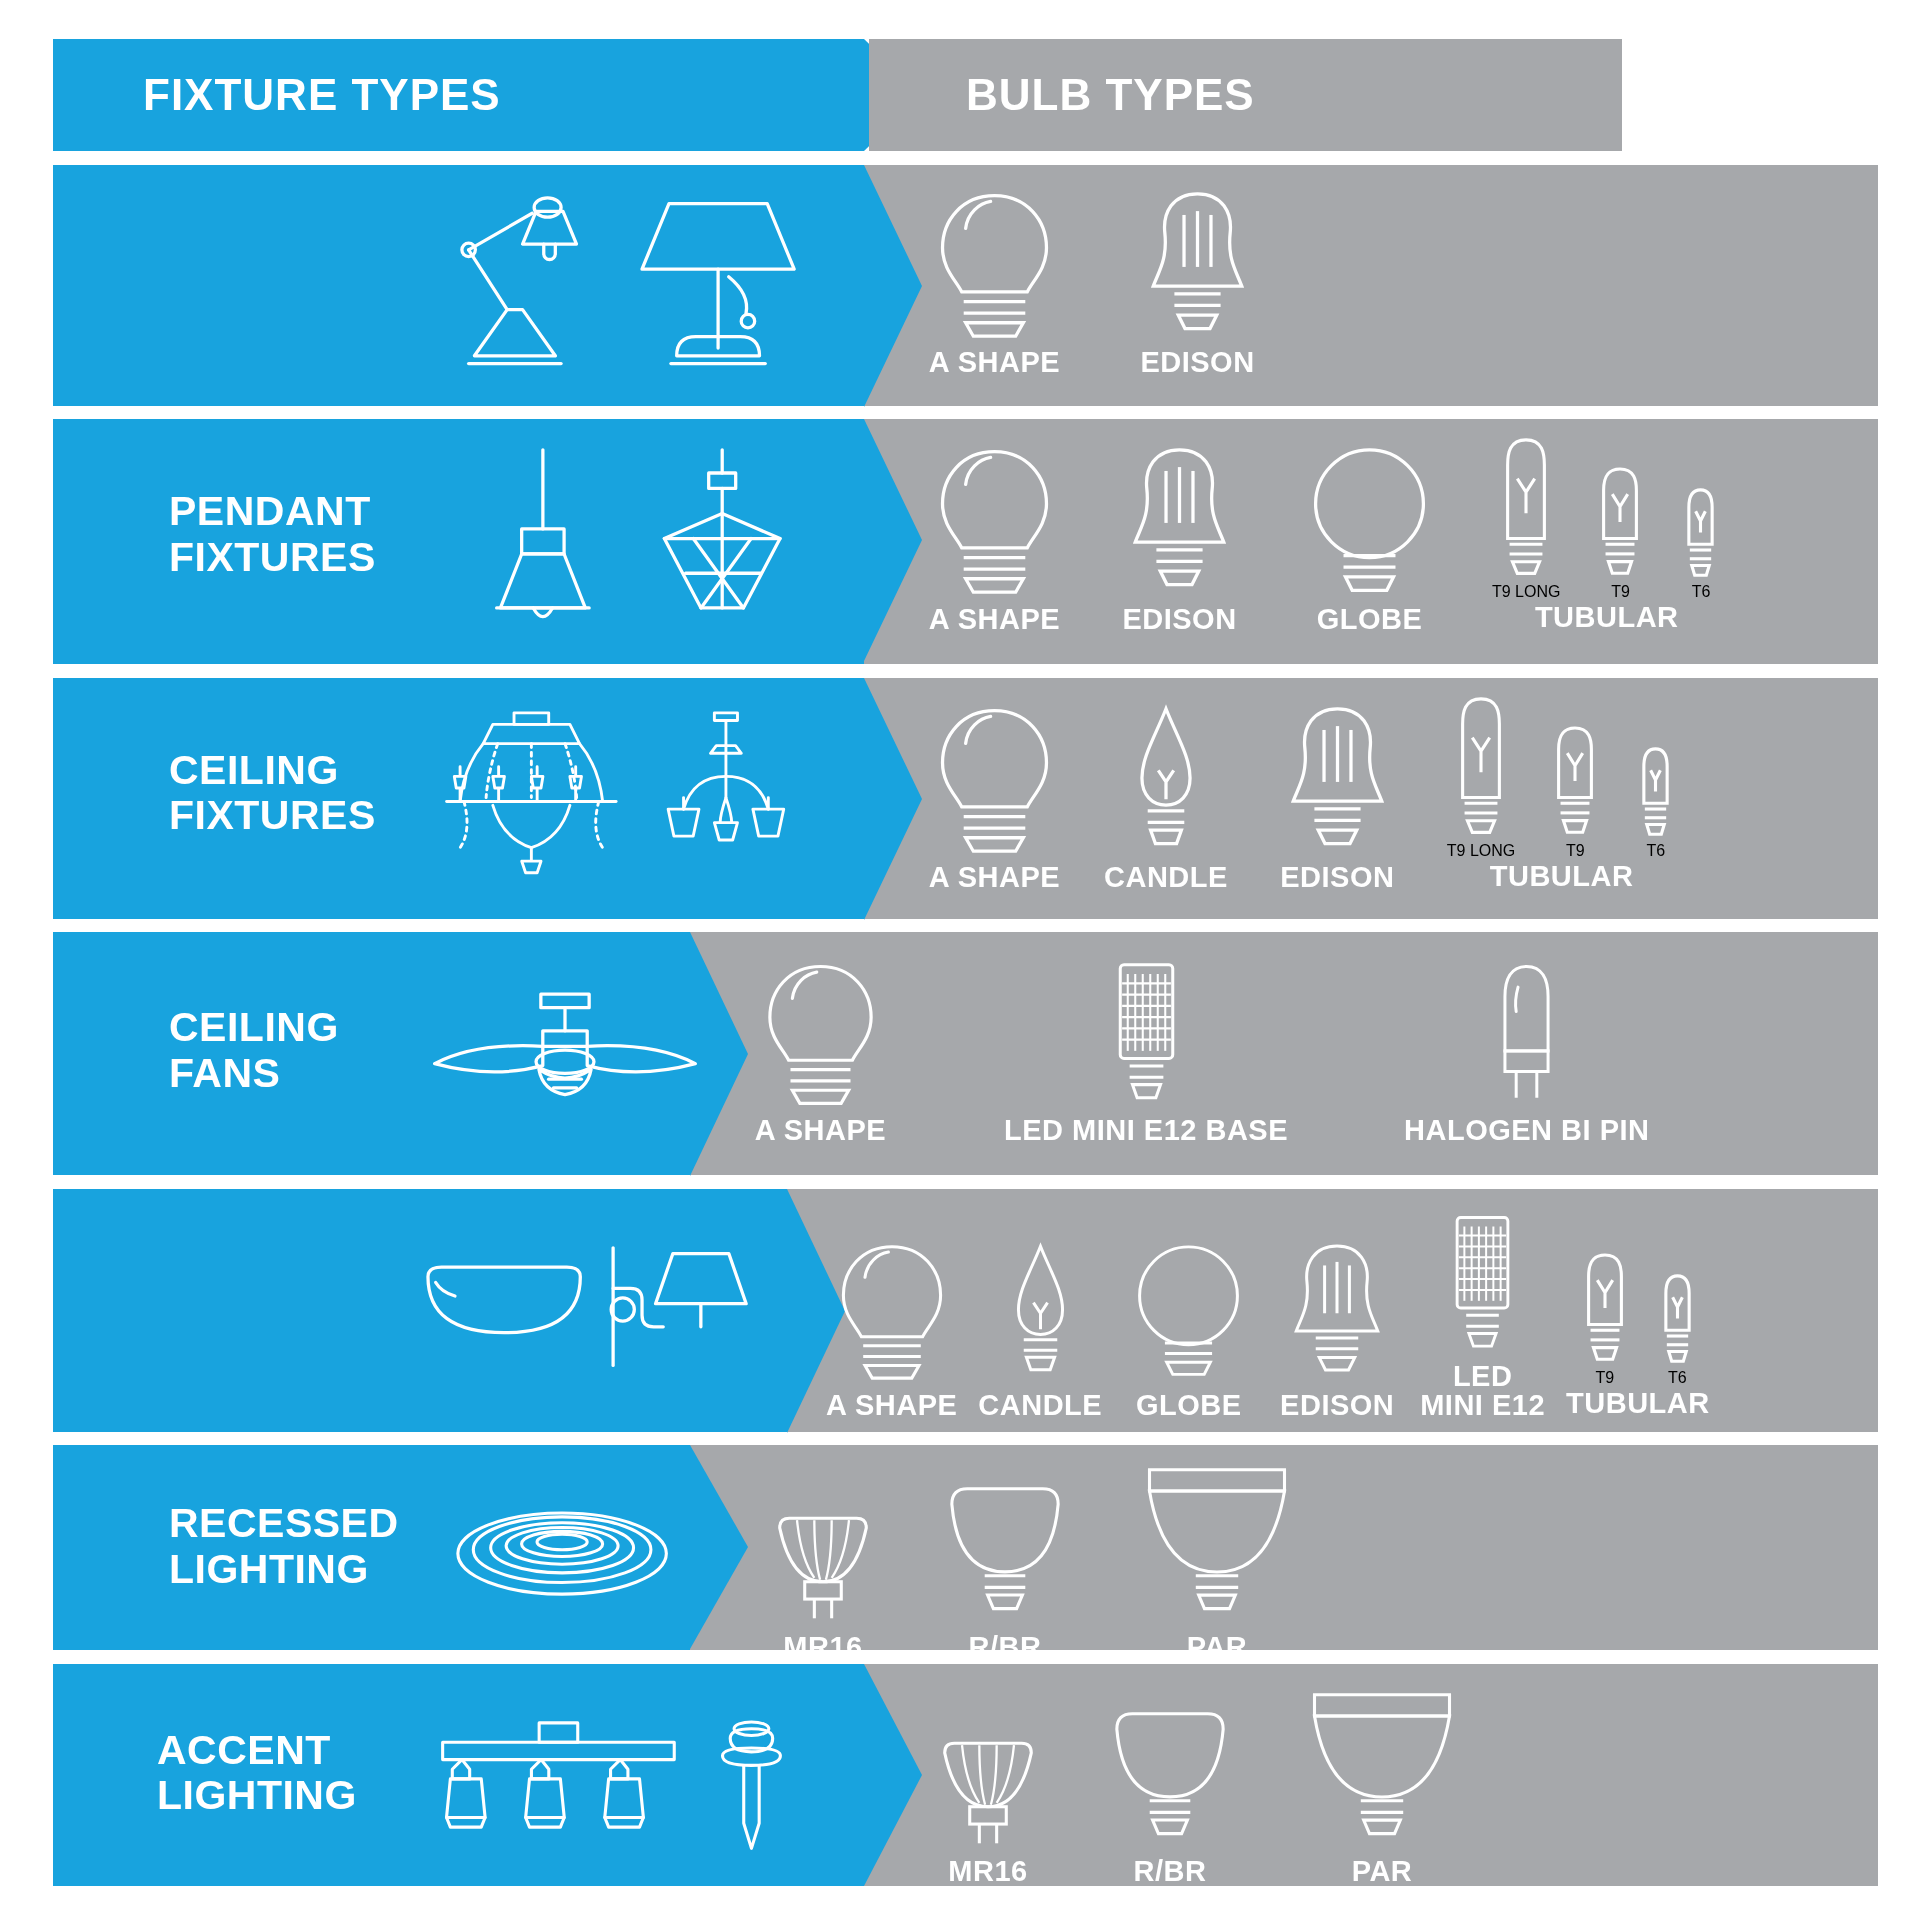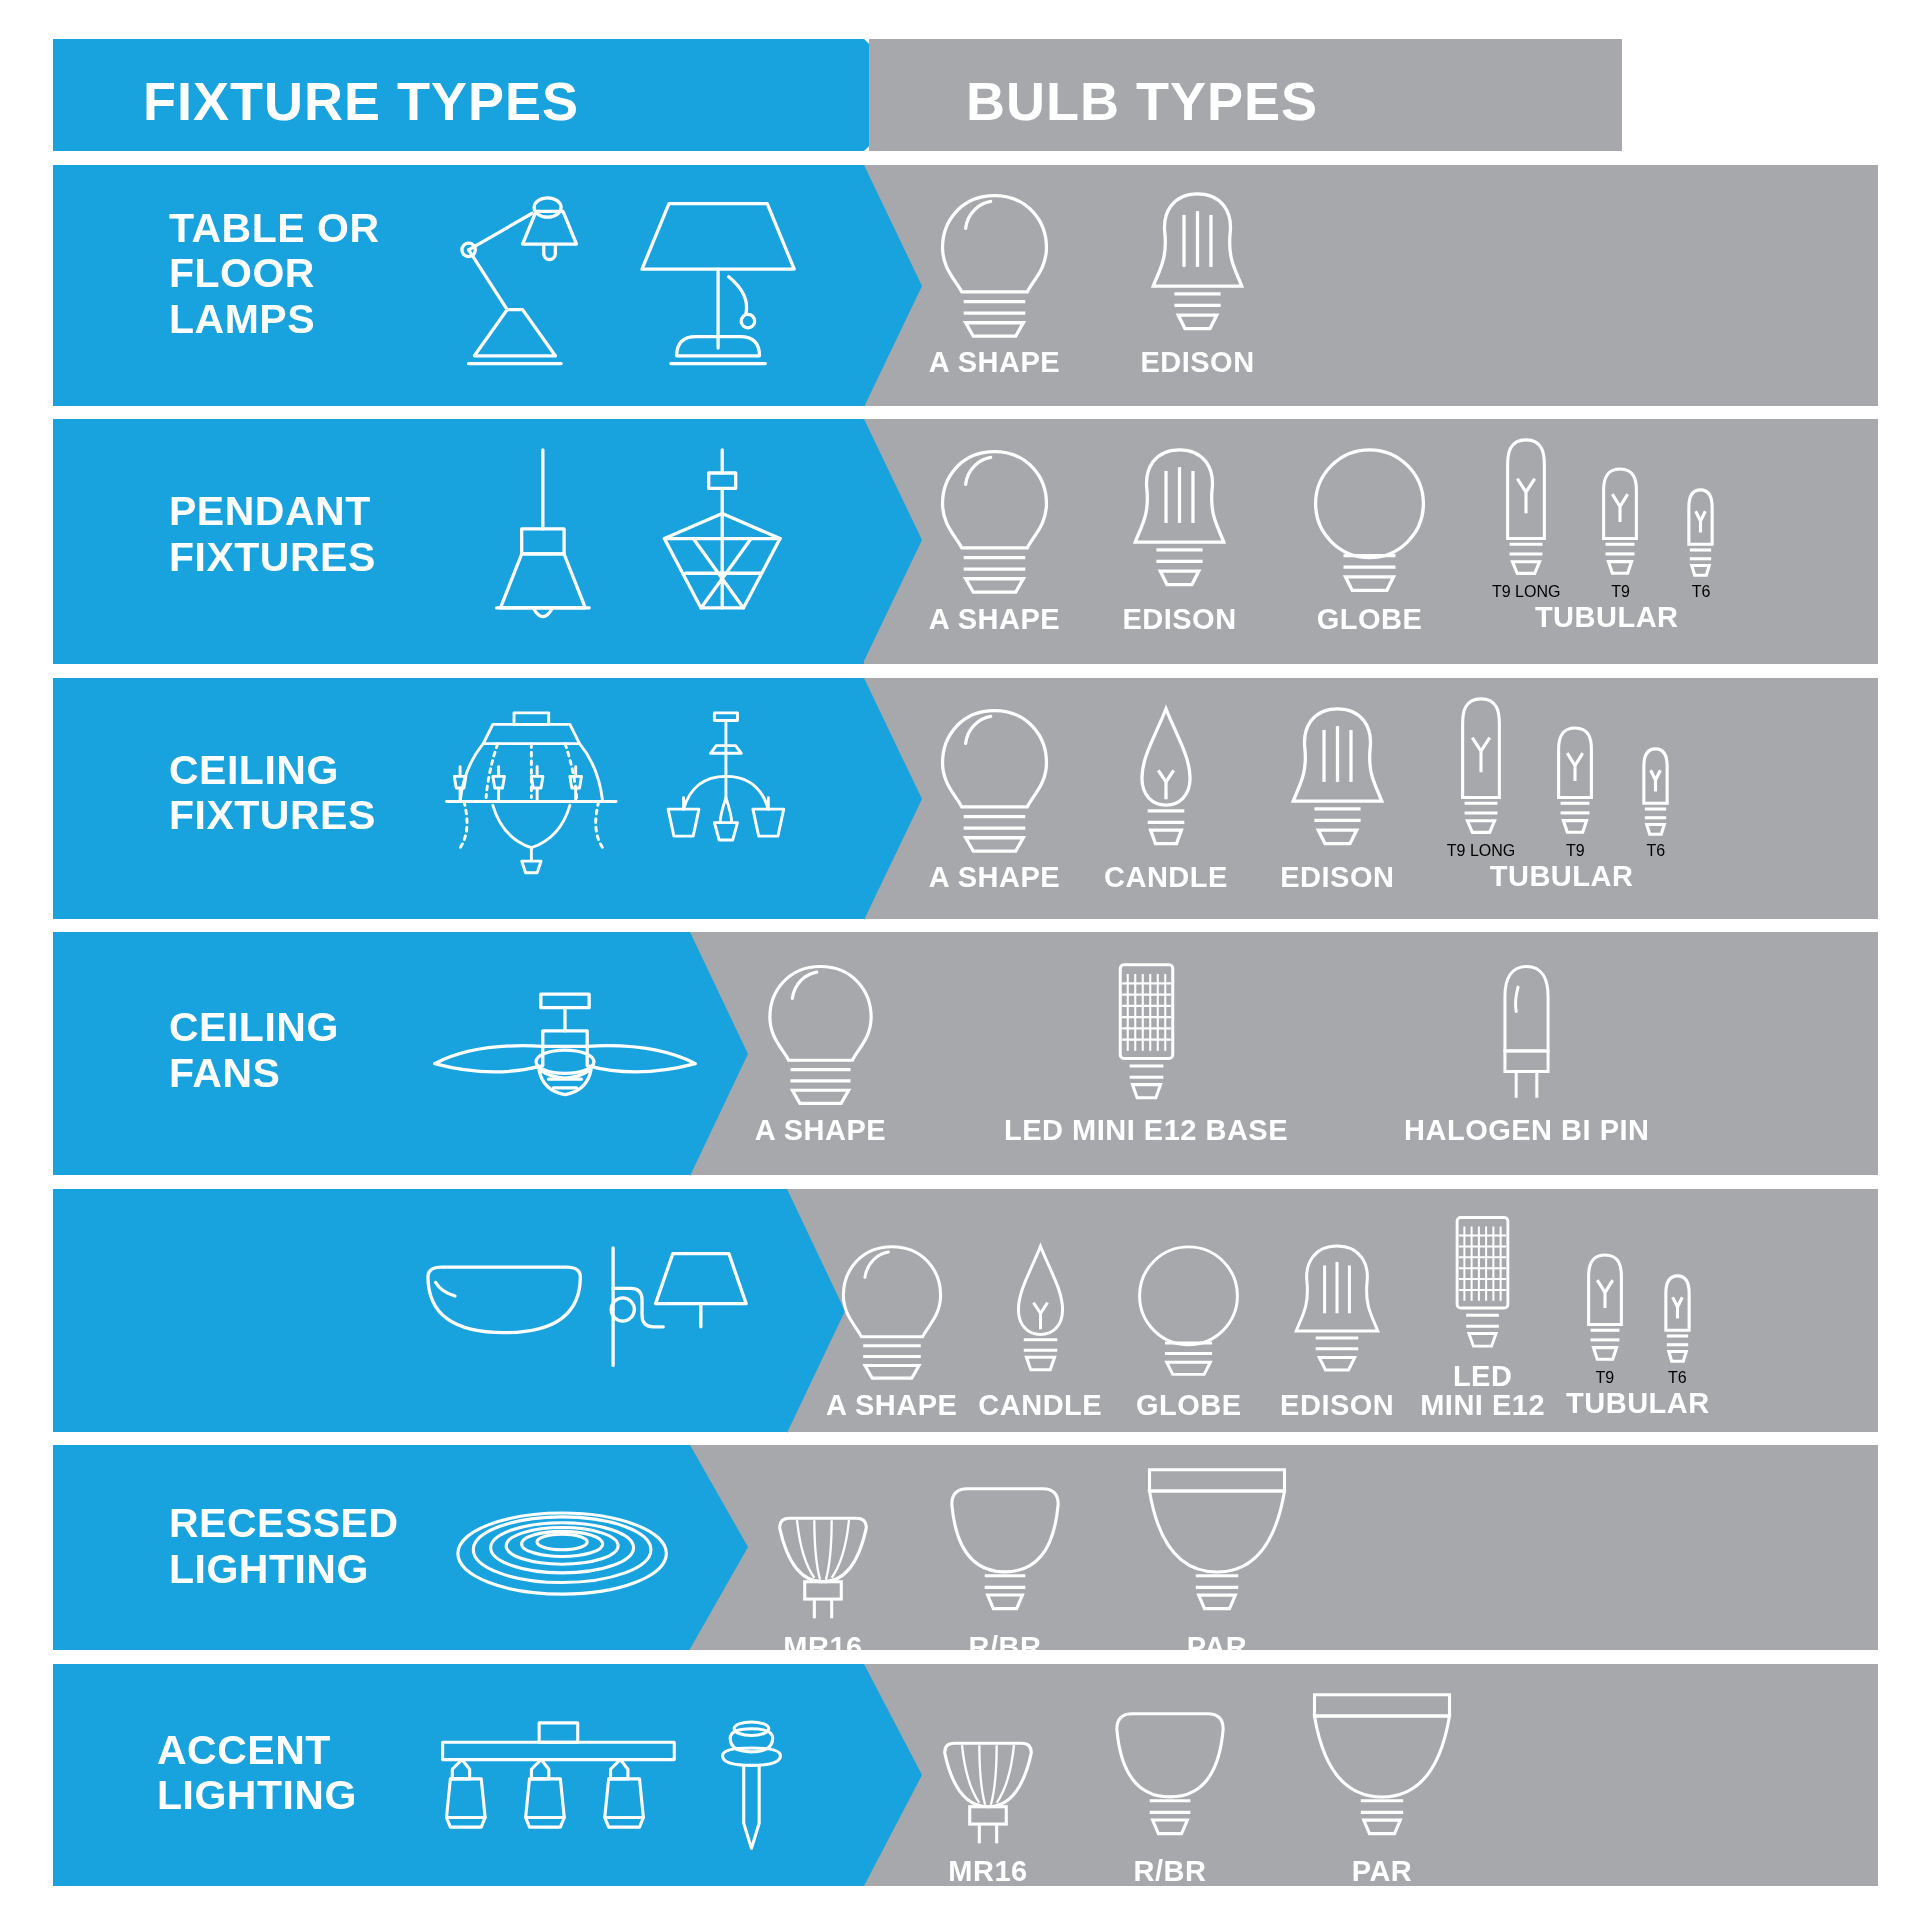--- a/index.html
+++ b/index.html
@@ -5,21 +5,21 @@
   html,body{margin:0;padding:0;background:#ffffff;}
   body{width:1931px;height:1931px;font-family:"Liberation Sans",sans-serif;overflow:hidden;}
   .page{position:relative;width:1931px;height:1931px;}
 
   
   .header{position:relative;height:112px;margin:39px 0 0 0;}
   .hdr-blue{position:absolute;left:53px;top:0;width:811px;height:112px;background:#18A3DE;}
   .hdr-blue:after{content:"";position:absolute;left:811px;top:0;width:0;height:0;
       border-top:56px solid transparent;border-bottom:56px solid transparent;border-left:58px solid #18A3DE;}
   .hdr-grey{position:absolute;left:869px;top:0;width:753px;height:112px;background:#A6A8AB;}
-  .hdr-label{position:absolute;color:#fff;font-weight:bold;font-size:54px;letter-spacing:1px;}
+  .hdr-label{position:absolute;color:#fff;font-weight:bold;font-size:44px;letter-spacing:1px;}
   .hdr-label.fx{left:143px;top:31px;}
   .hdr-label.bt{left:966px;top:31px;}
 
   
   .row{position:relative;}
   .band-grey{position:absolute;left:0;top:0;height:100%;background:#A6A8AB;}
   .band-blue{position:absolute;left:53px;top:0;height:100%;background:#18A3DE;}
   .band-blue .tip{position:absolute;right:-58px;top:0;width:0;height:0;border-left:58px solid #18A3DE;}
   .fx-title{position:absolute;color:#ffffff;font-weight:bold;font-size:41px;line-height:1.12;letter-spacing:0.5px;}
   .fx-icons{position:absolute;}
@@ -42,25 +42,20 @@
     <div class="hdr-label fx">FIXTURE TYPES</div>
     <div class="hdr-label bt">BULB TYPES</div>
   </div>
 
   <div class="row" style="height:241px;margin-top:13.5px;">
     <div class="band-grey" style="left:53px;width:1825px;"></div>
     <div class="band-blue" style="width:811px;">
         <div class="tip" style="border-top:121px solid transparent;border-bottom:121px solid transparent;"></div>
       </div>
 
-    <div class="fx-title" style="left:169px;top:41px;">
-      <div>TABLE OR</div>
-      <div>FLOOR</div>
-      <div>LAMPS</div>
-    </div>
 
     <div class="fx-icons" style="left:439px;top:29px;">
       <svg width="406" height="183" viewBox="0 0 420 190" fill="none" stroke="#fff" stroke-width="3.4" stroke-linejoin="round" stroke-linecap="round">
         <g>
           <ellipse cx="112" cy="14" rx="14" ry="10"></ellipse>
           <path d="M100 18 L86 52 L142 52 L128 18 Z"></path>
           <path d="M108 52 v10 a6 6 0 0 0 12 0 v-10"></path>
           <line x1="30" y1="58" x2="96" y2="20"></line>
           <line x1="30" y1="58" x2="70" y2="120"></line>
           <circle cx="30" cy="58" r="7"></circle>

